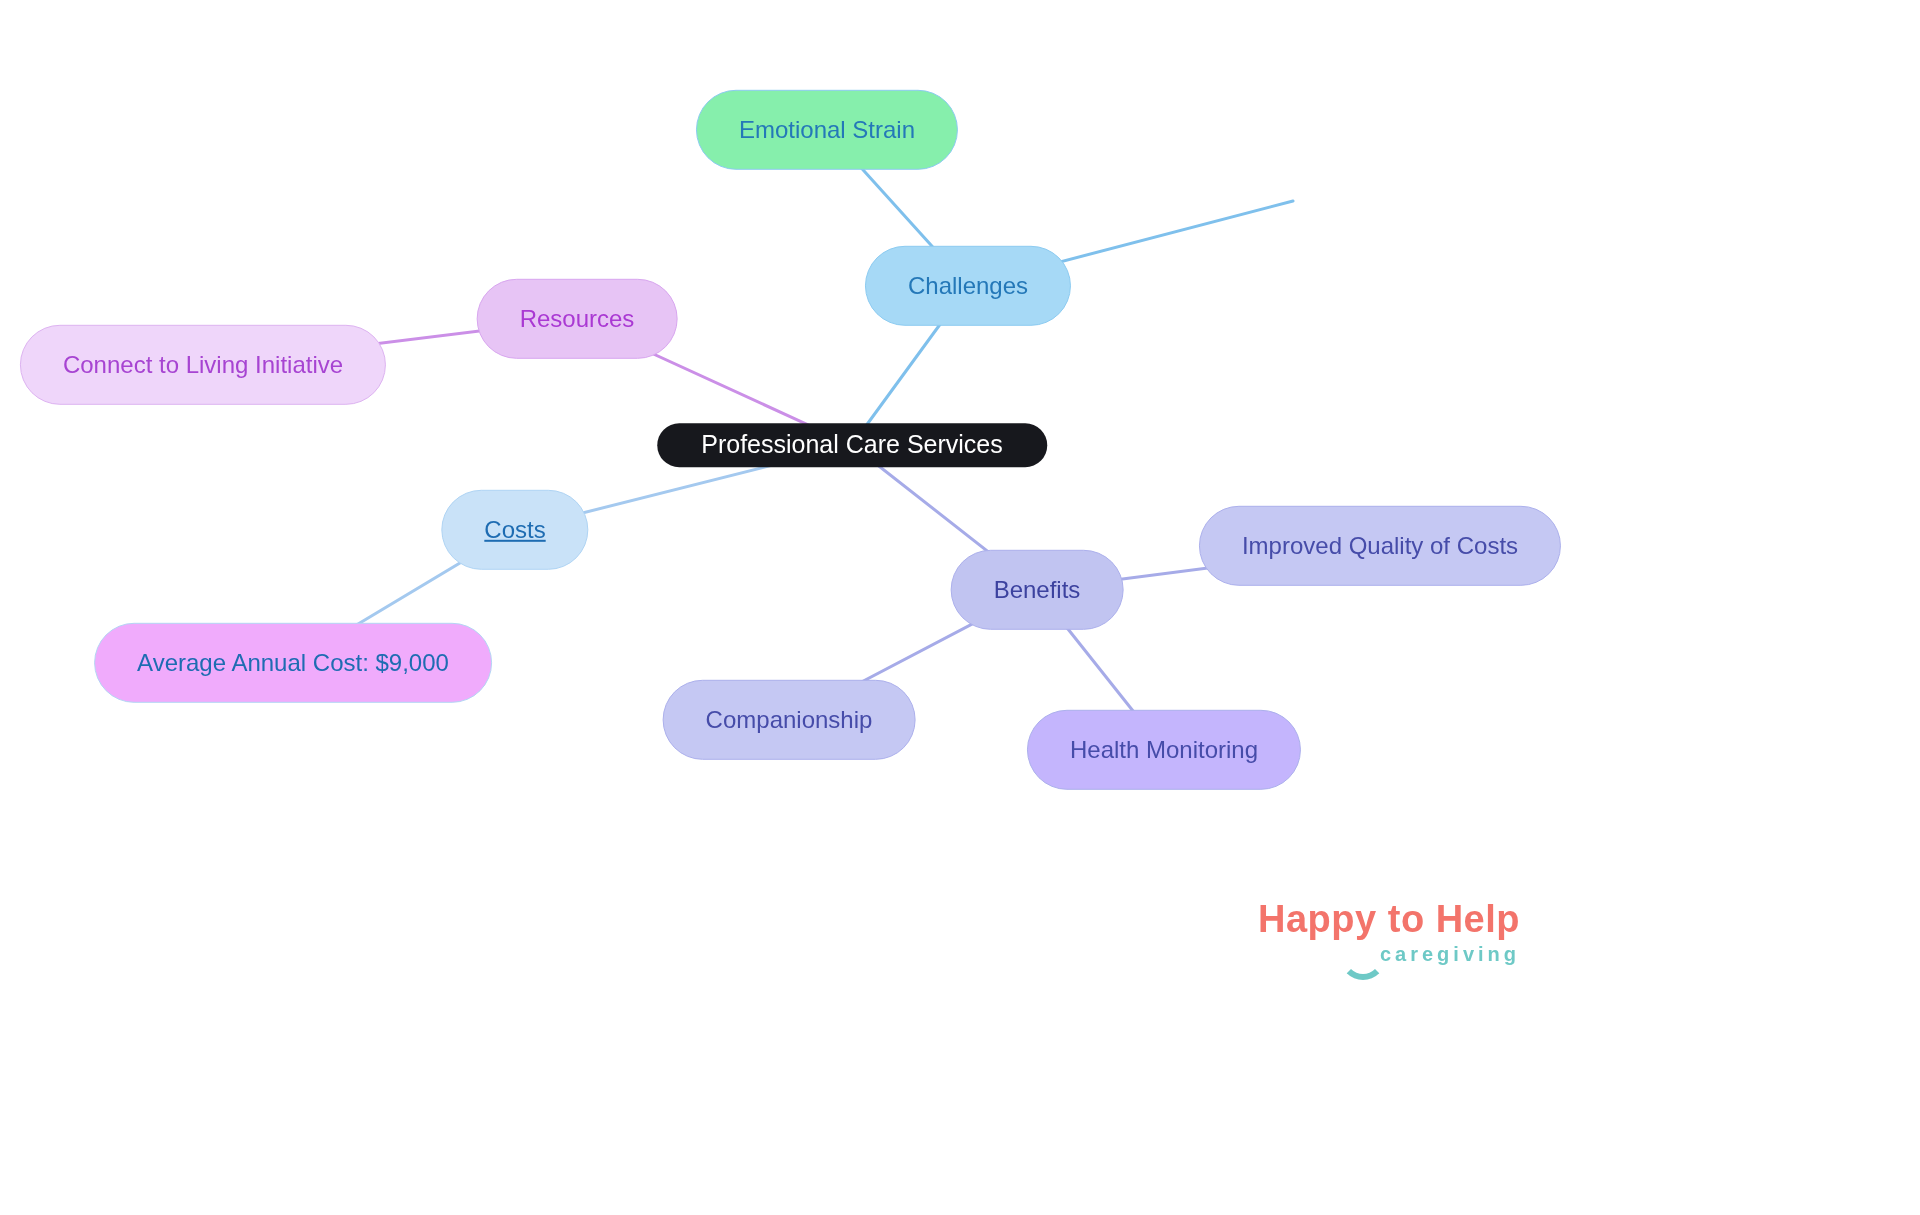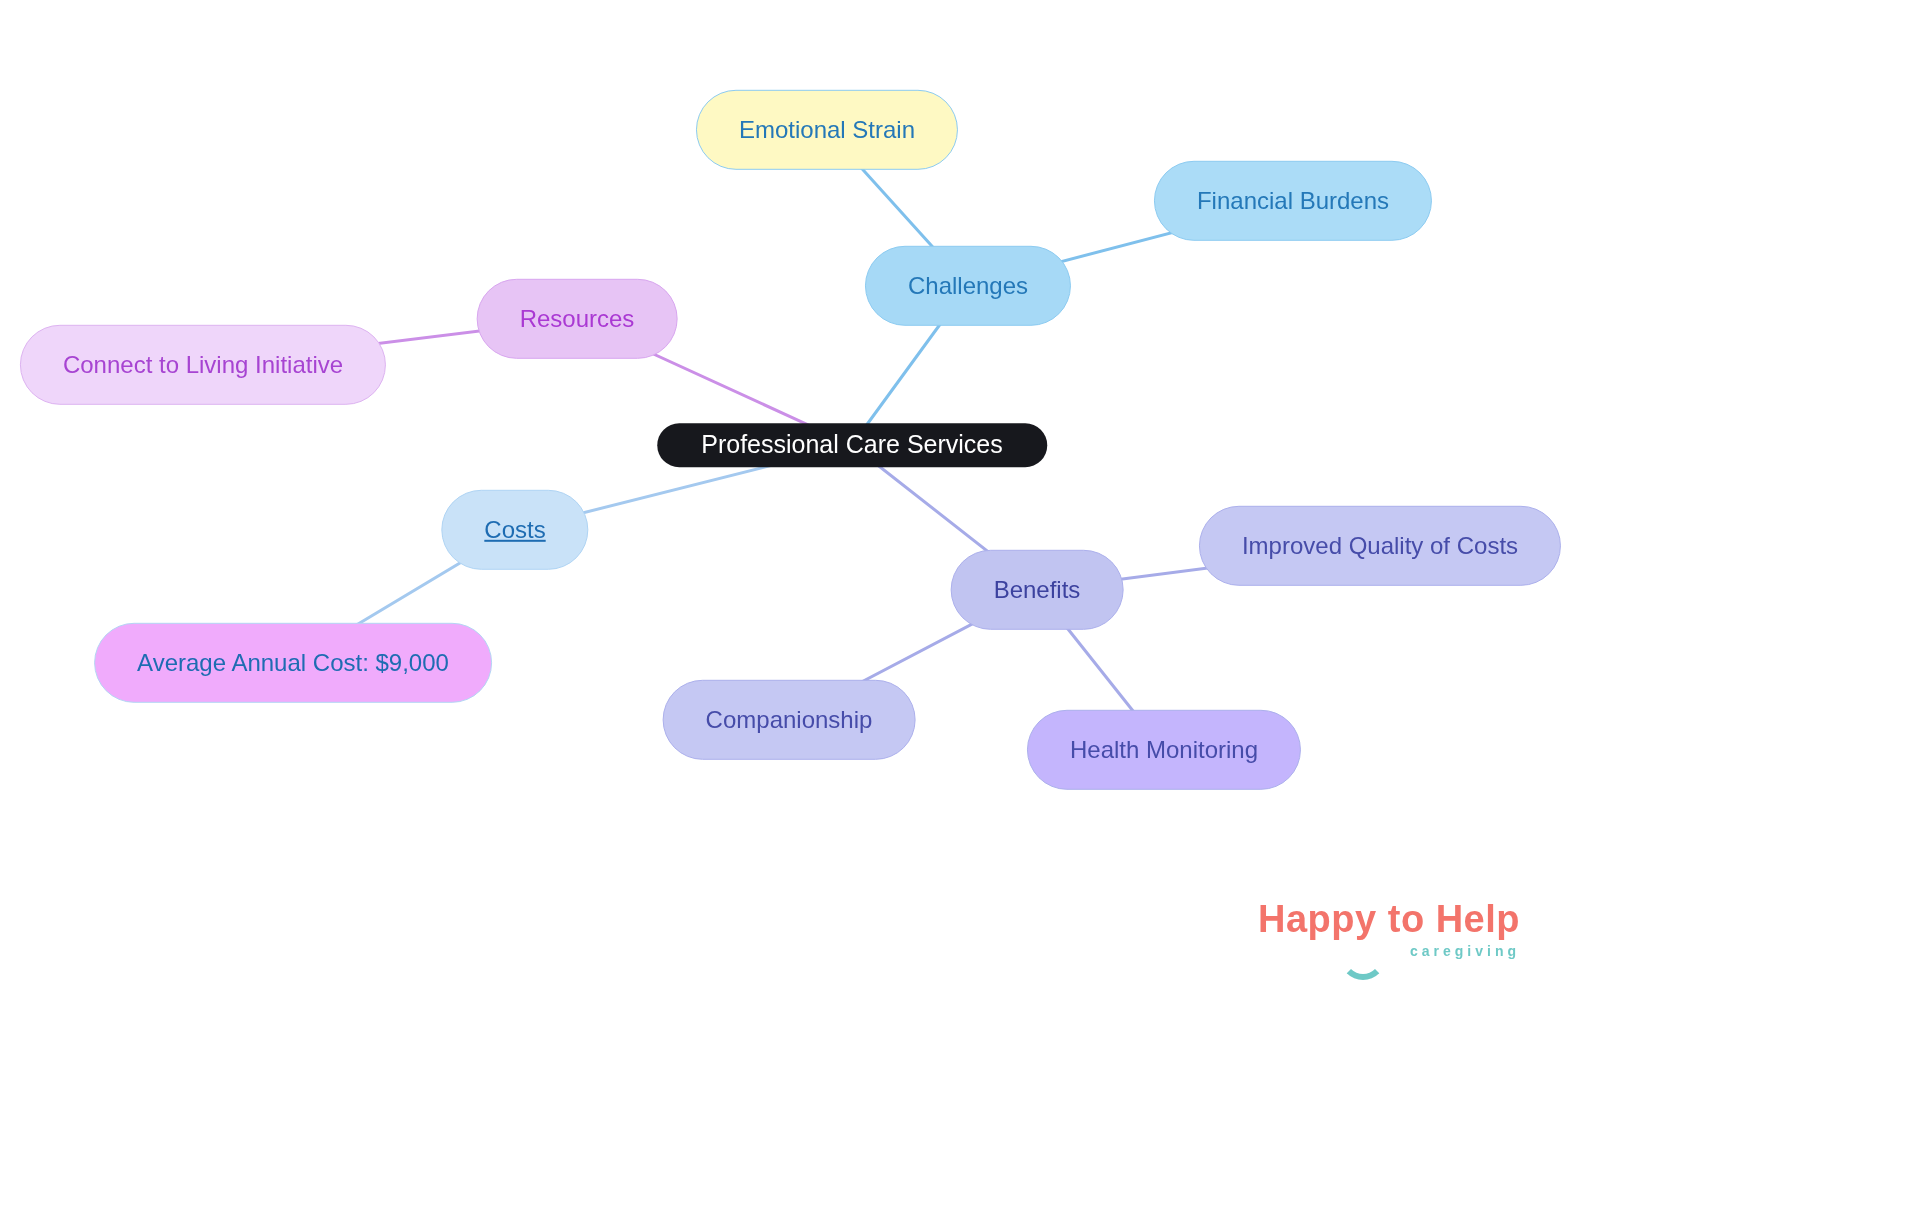--- a/index.html
+++ b/index.html
@@ -53,21 +53,21 @@
     top: 36px;
     width: 46px;
     height: 46px;
     border: 6px solid transparent;
     border-radius: 50%;
     box-sizing: border-box;
     z-index: 1;
   }
   .logo-sub {
     margin-top: 2px;
-    font-size: 14px;
+    font-size: 20px;
     font-weight: 700;
     letter-spacing: 4px;
   }
 </style>
 </head>
 <body>
 
 <div id="stage">
   <svg id="edges">
       <line x1="852" y1="445" x2="968" y2="286" stroke="#7fc0ec" stroke-width="3" stroke-linecap="round"></line>
@@ -84,22 +84,21 @@
     </svg>
 
   <div class="logo">
     <div style="position:relative;">
       <span class="logo-smile" style="border-bottom-color: rgb(110, 201, 198);"></span>
       <span class="logo-title" style="color: rgb(243, 116, 107);">Happy to Help</span>
     </div>
     <div class="logo-sub" style="color: rgb(110, 201, 198);">caregiving</div>
   </div>
 <div class="node branch-node" style="left: 968px; top: 286px; background: rgb(166, 217, 246); color: rgb(36, 120, 184); border: 1px solid rgb(140, 203, 241);">Challenges</div>
-    <div class="node leaf-node" style="left: 827px; top: 130px; background: #fef9c3; color: rgb(36, 120, 184); border: 1px solid rgb(140, 203, 241);">Emotional Strain</div>
-    <div class="node leaf-node" style="left: 1293px; top: 201px; background: rgb(171, 220, 247); color: rgb(36, 120, 184); border: 1px solid rgb(140, 203, 241);">Financial Burdens</div>
+    <div class="node leaf-node" style="left: 827px; top: 130px; background: #86efac; color: rgb(36, 120, 184); border: 1px solid rgb(140, 203, 241);">Emotional Strain</div>
     <div class="node branch-node" style="left: 577px; top: 319px; background: rgb(231, 196, 245); color: rgb(170, 57, 211); border: 1px solid rgb(216, 166, 239);">Resources</div>
     <div class="node leaf-node" style="left: 203px; top: 365px; background: rgb(239, 214, 250); color: rgb(167, 68, 210); border: 1px solid rgb(221, 179, 241);">Connect to Living Initiative</div>
     <div class="node branch-node" style="left: 515px; top: 530px; background: rgb(201, 226, 248); color: rgb(30, 108, 178); border: 1px solid rgb(175, 212, 244); text-decoration: underline;">Costs</div>
     <div class="node leaf-node" style="left: 293px; top: 663px; background: #f0abfc; color: rgb(30, 108, 178); border: 1px solid rgb(179, 214, 244);">Average Annual Cost: $9,000</div>
     <div class="node branch-node" style="left: 1037px; top: 590px; background: rgb(193, 196, 241); color: rgb(60, 66, 159); border: 1px solid rgb(172, 176, 236);">Benefits</div>
     <div class="node leaf-node" style="left: 1380px; top: 546px; background: rgb(197, 200, 243); color: rgb(70, 76, 169); border: 1px solid rgb(172, 176, 236);">Improved Quality of Costs</div>
     <div class="node leaf-node" style="left: 789px; top: 720px; background: rgb(197, 200, 243); color: rgb(70, 76, 169); border: 1px solid rgb(172, 176, 236);">Companionship</div>
     <div class="node leaf-node" style="left: 1164px; top: 750px; background: #c4b5fd; color: rgb(70, 76, 169); border: 1px solid rgb(172, 176, 236);">Health Monitoring</div>
     <div class="node center-node" style="left: 852px; top: 445px; background: rgb(23, 24, 29); color: rgb(255, 255, 255);">Professional Care Services</div>
   </div>

